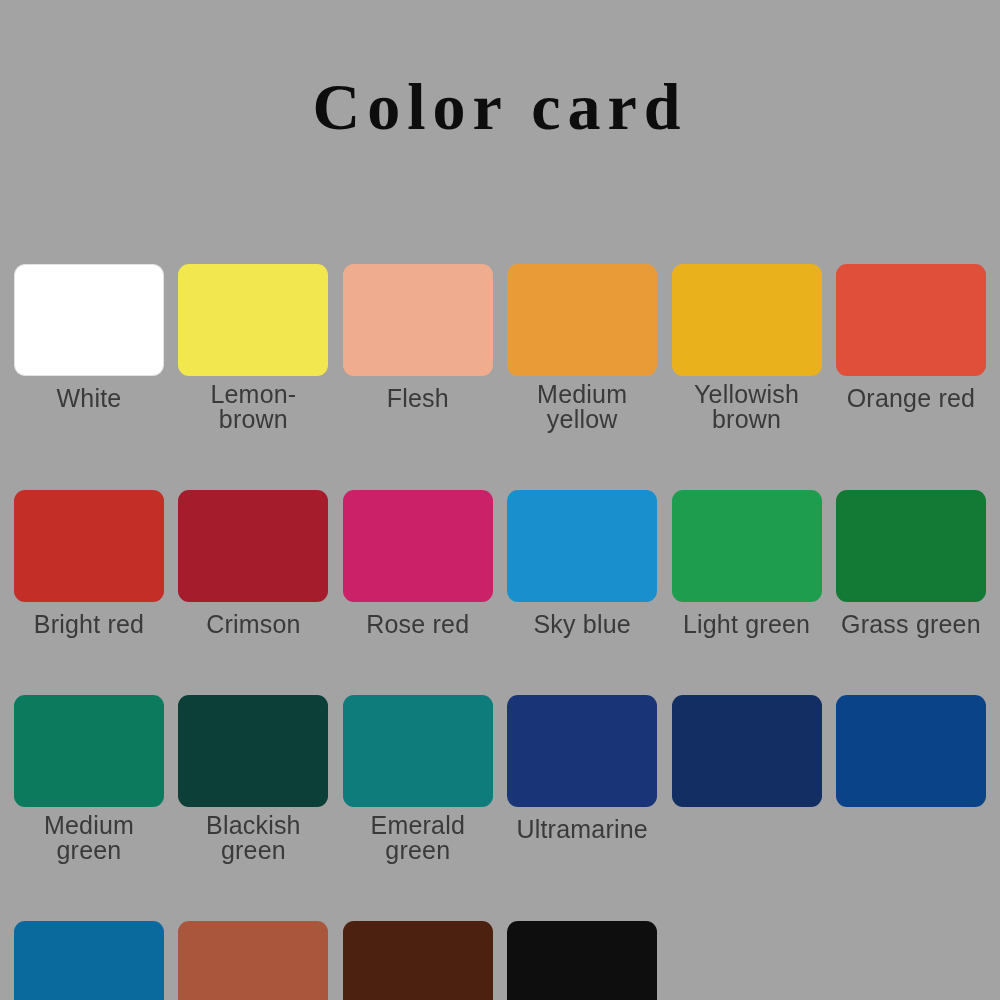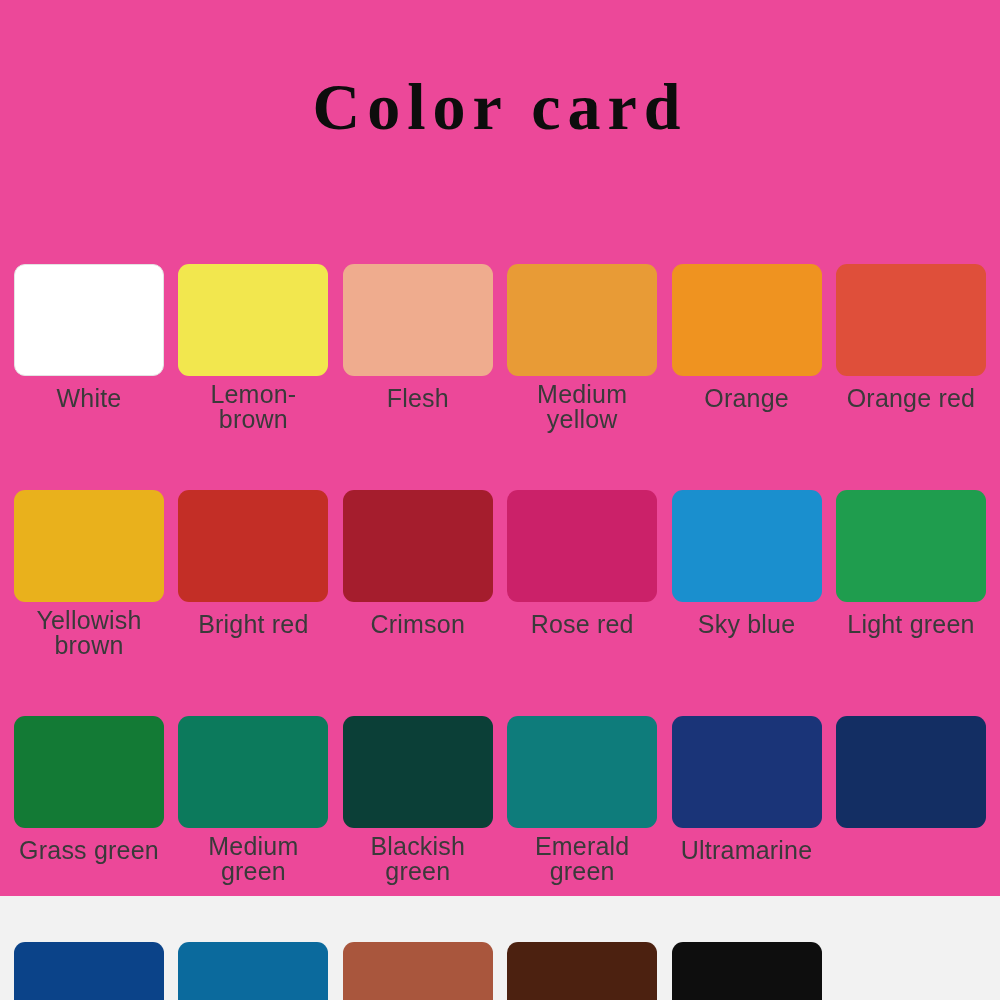--- a/index.html
+++ b/index.html
@@ -9,22 +9,22 @@
   body {
     width: 1000px;
     height: 1000px;
     background: #f2f2f2;
     font-family: "Liberation Sans", sans-serif;
     overflow: hidden;
   }
   .page {
     position: relative;
     width: 1000px;
-    height: 896px;
-    background: #ec4899;
+    height: 1000px;
+    background: #a3a3a3;
   }
   .title {
     position: absolute;
     top: 74px;
     left: 0;
     width: 1000px;
     text-align: center;
     font-family: "Liberation Serif", serif;
     font-weight: 700;
     font-size: 66px;
@@ -89,31 +89,27 @@
       <div class="cell">
         <div class="swatch" style="background-color: rgb(239, 172, 142);"></div>
         <div class="label single">Flesh</div>
       </div>
       <div class="cell">
         <div class="swatch" style="background-color: rgb(232, 155, 54);"></div>
         <div class="label">Medium
 yellow</div>
       </div>
       <div class="cell">
-        <div class="swatch" style="background-color: rgb(239, 147, 32);"></div>
-        <div class="label single">Orange</div>
+        <div class="swatch" style="background-color: rgb(233, 177, 28);"></div>
+        <div class="label">Yellowish
+brown</div>
       </div>
       <div class="cell">
         <div class="swatch" style="background-color: rgb(223, 79, 58);"></div>
         <div class="label single">Orange red</div>
-      </div>
-      <div class="cell">
-        <div class="swatch" style="background-color: rgb(233, 177, 28);"></div>
-        <div class="label">Yellowish
-brown</div>
       </div>
       <div class="cell">
         <div class="swatch" style="background-color: rgb(195, 46, 38);"></div>
         <div class="label single">Bright red</div>
       </div>
       <div class="cell">
         <div class="swatch" style="background-color: rgb(165, 29, 45);"></div>
         <div class="label single">Crimson</div>
       </div>
       <div class="cell">

